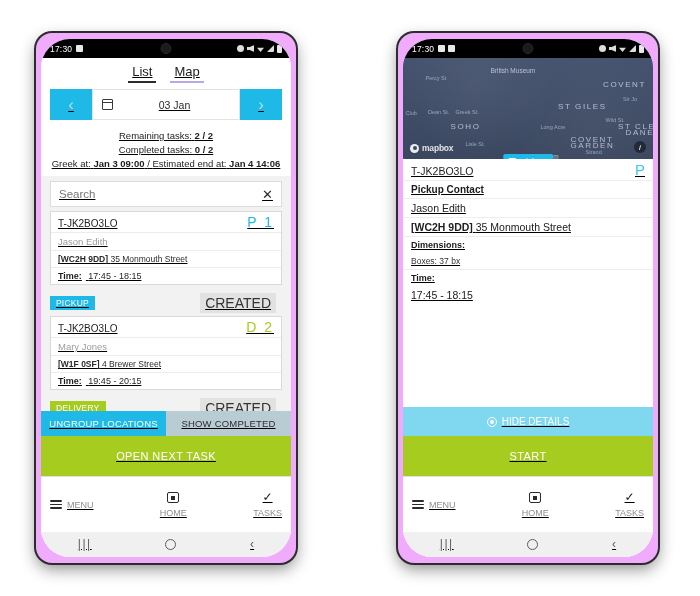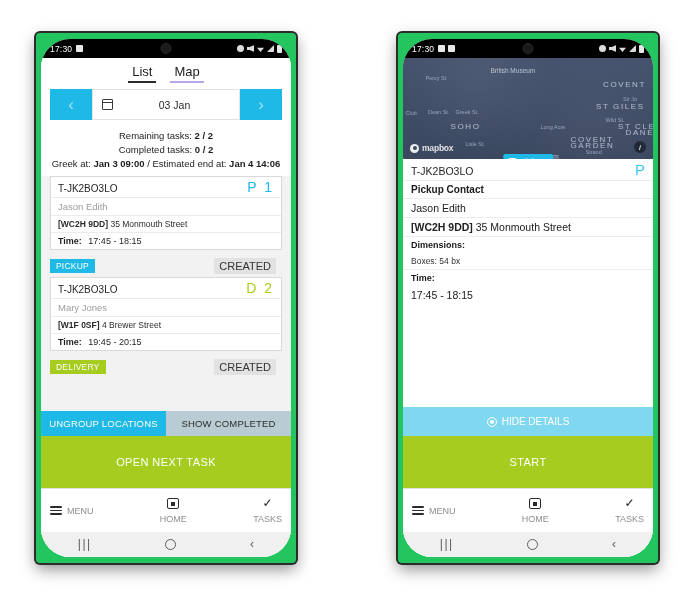--- a/index.html
+++ b/index.html
@@ -8,24 +8,25 @@
     background:#ffffff;
     font-family:"Liberation Sans", sans-serif;
     overflow:hidden;
   }
   .stage { position:relative; width:700px; height:596px; }
 
   
   .phone {
     position:absolute;
     width:260px; height:530px;
-    border-radius:4px;
-    background:#22c55e;
+    border-radius:16px;
+    background:#f0abfc;
     box-shadow:0 0 0 2px #2c2c2e, 0 6px 16px rgba(0,0,0,.45);
     padding:6px 5px;
+    text-decoration:underline;
   }
   .phone.left  { left:36px;  top:33px; }
   .phone.right { left:398px; top:33px; }
   .phone-inner {
     position:relative;
     width:100%; height:100%;
     border-radius:29px;
     overflow:hidden;
     background:#fff;
     display:flex; flex-direction:column;
@@ -110,21 +111,21 @@
   .c-addr b { font-weight:bold; font-size:8.5px; }
   .c-time { font-size:9px; color:#1e1e1e; }
   .c-time b { font-weight:bold; margin-right:4px; }
   .card-foot { display:flex; align-items:center; padding:2px 0 3px 0; }
   .chip {
     font-size:8.5px; color:#fff; padding:2px 6px; letter-spacing:.2px;
   }
   .chip.pick  { background:#1eb9e7; }
   .chip.deliv { background:#a6cc1f; }
   .status {
-    margin-left:auto; margin-right:6px; font-size:11px; color:#333;
+    margin-left:auto; margin-right:6px; font-size:14px; color:#333;
     background:#e2e2e2; padding:2px 5px;
   }
 
   
   .detail { background:#fff; flex:1 1 auto; padding:0 0 2px; overflow:hidden; min-height:0;}
   .d-row { padding:3px 8px; border-bottom:1px solid #ededed; display:flex; align-items:baseline; }
   .d-row.nb { border-bottom:0; }
   .d-id { font-size:10.5px; color:#242424; }
   .d-badge { margin-left:auto; font-size:15px; color:#3ec8f0; line-height:1; }
   .d-label { font-size:10px; font-weight:bold; color:#1b1b1b; }
@@ -137,35 +138,35 @@
   
   .dual { display:flex; flex:0 0 auto; }
   .dual .b1 { flex:1; background:#1eb9e7; color:#fff; }
   .dual .b2 { flex:1; background:#b9cbd3; color:#2b2b2b; }
   .dual > div {
     text-align:center; font-size:9.5px; padding:7px 2px; cursor:pointer;
     letter-spacing:.2px;
   }
   .bigbtn {
     background:#a6cc1f; color:#fff; text-align:center;
-    font-size:11px; padding:20px 0; cursor:pointer; flex:0 0 auto;
+    font-size:11px; padding:14px 0; cursor:pointer; flex:0 0 auto;
     letter-spacing:.4px;
   }
   .hidebtn {
     background:#7fd8f0; color:#fff; text-align:center;
     font-size:10px; padding:9px 0; cursor:pointer; flex:0 0 auto;
     display:flex; align-items:center; justify-content:center; gap:5px;
   }
   .eye { width:10px; height:10px; border:1.4px solid #fff; border-radius:50%; position:relative; }
   .eye:after { content:""; position:absolute; left:2px; top:2px; width:4px; height:4px; background:#fff; border-radius:50%;}
 
   
   .appnav {
     background:#fff; display:flex; align-items:center;
-    padding:8px 9px; border-top:1px solid #e0e0e0; flex:0 0 auto;
+    padding:14px 9px; border-top:1px solid #e0e0e0; flex:0 0 auto;
   }
   .nav-item { display:flex; align-items:center; gap:5px; font-size:9px; color:#8d8d8d; cursor:pointer; }
   .nav-item.sp { margin-left:auto;flex-direction:column; }
   .burger { width:12px; height:9px; display:flex; flex-direction:column; justify-content:space-between; }
   .burger span { display:block; height:1.9px; background:#2b2b2b; border-radius:1px;}
   .homeico { width:12px; height:11px; border:1.5px solid #2b2b2b; border-radius:2px 2px 2px 2px; position:relative; }
   .homeico:before { content:""; position:absolute; left:3px; top:3px; width:4px; height:4px; background:#2b2b2b;}
   .check { font-size:12px; color:#1b1b1b; line-height:1; }
 
   
@@ -270,20 +271,26 @@
           </div>
           <div>
             <span>Greek at:</span>
             <b>Jan 3 09:00</b>
             <span>/</span>
             <span>Estimated end at:</span>
             <b>Jan 4 14:06</b>
           </div>
         </div>
 
+        <div class="searchwrap">
+          <div class="searchbox">
+            <input type="text" placeholder="Search" style="">
+            <span class="clear-x">✕</span>
+          </div>
+        </div>
 
         <div class="tasklist">
 
           <div>
             <div class="card">
               <div class="card-row">
                 <span class="c-id">T-JK2BO3LO</span>
                 <span class="c-badge pick">P 1</span>
               </div>
               <div class="card-row">
@@ -394,21 +401,21 @@
 
       <div class="appbody">
 
         <div class="map">
           <div class="map-bg"></div>
           <div id="map-labels">
               <div class="map-lbl" style="left: 35%; top: 9%;">British Museum</div>
               <div class="map-lbl big" style="left: 80%; top: 22%;">COVENT</div>
               <div class="map-lbl road" style="left: 9%; top: 17%;">Percy St</div>
               <div class="map-lbl road" style="left: 1%; top: 51%;">Club</div>
-              <div class="map-lbl big" style="left: 62%; top: 44%; margin-left: 38px;">ST GILES</div>
+              <div class="map-lbl big" style="left: 62%; top: 44%;">ST GILES</div>
               <div class="map-lbl road" style="left: 88%; top: 38%;">Sir Jo</div>
               <div class="map-lbl road" style="left: 81%; top: 58%;">Wild St.</div>
               <div class="map-lbl big" style="left: 19%; top: 63%;">SOHO</div>
               <div class="map-lbl road" style="left: 10%; top: 50%;">Dean St.</div>
               <div class="map-lbl road" style="left: 21%; top: 50%;">Greek St.</div>
               <div class="map-lbl road" style="left: 55%; top: 65%;">Long Acre</div>
               <div class="map-lbl big" style="left: 86%; top: 63%;">ST CLEM</div>
               <div class="map-lbl big" style="left: 89%; top: 69%;">DANE</div>
               <div class="map-lbl big" style="left: 67%; top: 76%;">COVENT</div>
               <div class="map-lbl big" style="left: 67%; top: 82%;">GARDEN</div>
@@ -443,21 +450,21 @@
           <div class="d-row">
             <span class="d-addr">
               <b>[WC2H 9DD]</b>
               <span>35 Monmouth Street</span>
             </span>
           </div>
           <div class="d-row nb">
             <span class="d-bold-s">Dimensions:</span>
           </div>
           <div class="d-row">
-            <span class="d-sub">Boxes: 54 bx</span>
+            <span class="d-sub">Boxes: 37 bx</span>
           </div>
           <div class="d-row nb">
             <span class="d-bold-s">Time:</span>
           </div>
           <div class="d-row nb">
             <span class="d-text">17:45 - 18:15</span>
           </div>
         </div>
 
         <div class="hidebtn">

